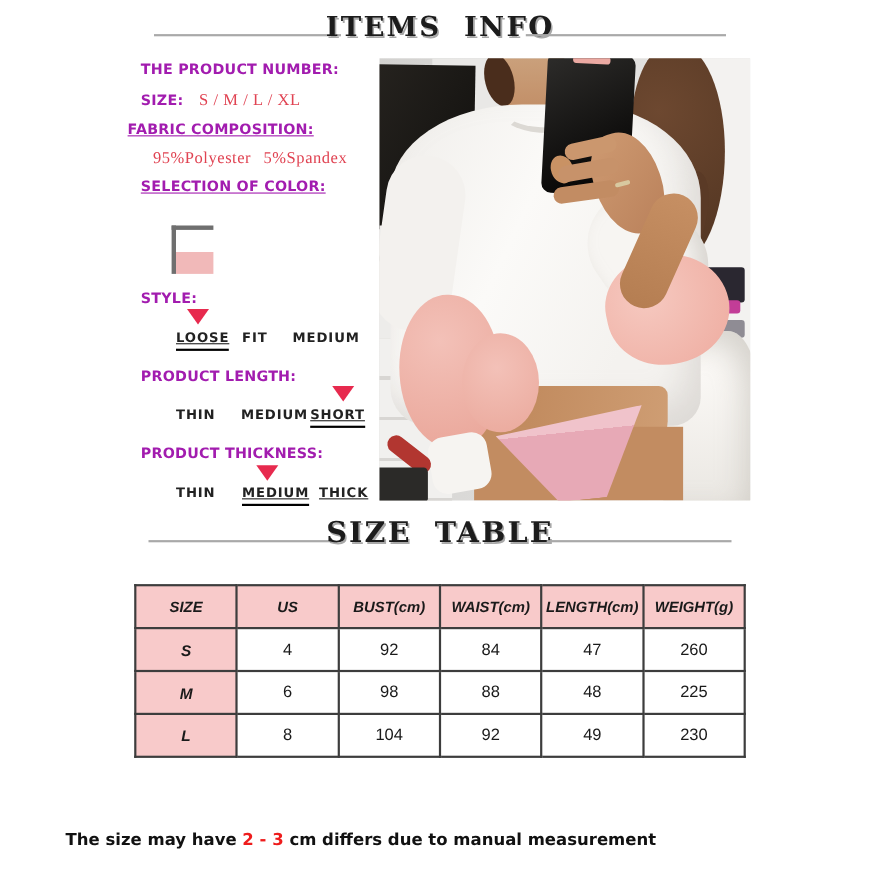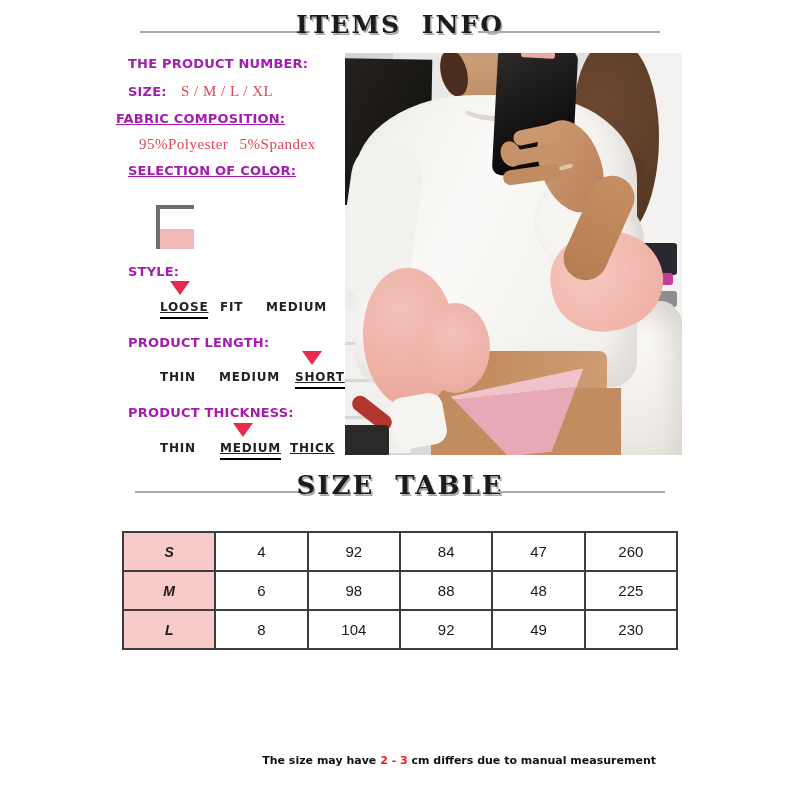--- a/index.html
+++ b/index.html
@@ -32,22 +32,22 @@
   
   table.size{position:absolute;left:122px;top:531px;width:556px;border-collapse:collapse;
     table-layout:fixed;font-family:"Liberation Sans",sans-serif;}
   table.size th,table.size td{border:2px solid #3d3d3d;height:37px;text-align:center;
     vertical-align:middle;padding:0;}
   table.size th{background:#f8caca;font-style:italic;font-weight:700;font-size:13.5px;color:#1a1a1a;}
   table.size td{font-size:15px;color:#1a1a1a;background:#ffffff;}
   table.size td.size-col{background:#f8caca;font-style:italic;font-weight:700;font-size:14px;}
 
   
-  .note{position:absolute;left:0;top:754px;width:656px;text-align:right;
-    font-size:11px;font-weight:600;color:#111;}
+  .note{position:absolute;left:0;top:754px;width:656px;text-align:center;
+    font-size:15px;font-weight:600;color:#111;}
   .note .red{color:#ee1c1c;}
 </style>
 </head>
 <body>
 
 <div class="hline" style="left:140px;top:31px;width:170px;"></div>
 <div class="big-title" style="top:10px;">ITEMS INFO</div>
 <div class="hline" style="left:478px;top:31px;width:182px;"></div>
 
 <div class="label" style="left:128px;top:56px;">THE PRODUCT NUMBER:</div>
@@ -64,21 +64,21 @@
 <div class="label" style="left:128px;top:264px;">STYLE:</div>
 <div class="tri" style="left:170px;top:281px;"></div>
 <span class="option selected" style="left:160px;top:300px;">LOOSE</span>
 <span class="option" style="left:220px;top:300px;">FIT</span>
 <span class="option" style="left:266px;top:300px;">MEDIUM</span>
 
 <div class="label" style="left:128px;top:335px;">PRODUCT LENGTH:</div>
 <div class="tri" style="left:302px;top:351px;"></div>
 <span class="option" style="left:160px;top:370px;">THIN</span>
 <span class="option" style="left:219px;top:370px;">MEDIUM</span>
-<span class="option selected" style="left:295px;top:370px;">SHORT</span>
+<span class="option selected" style="left:282px;top:370px;">SHORT</span>
 
 <div class="label" style="left:128px;top:405px;">PRODUCT THICKNESS:</div>
 <div class="tri" style="left:233px;top:423px;"></div>
 <span class="option" style="left:160px;top:441px;">THIN</span>
 <span class="option selected" style="left:220px;top:441px;">MEDIUM</span>
 <span class="option" style="left:290px;top:441px;text-decoration:underline;">THICK</span>
 
 <div class="photo" title="Mirror selfie of model in white cropped sweatshirt with pink faux-fur lower sleeves and pink lace briefs, face covered by black phone">
   <div style="left:252px;top:0;width:85px;height:402px;background:#f3f2f0;"></div>
   <div style="left:244px;top:0;width:14px;height:402px;background:#fbfbfa;"></div>
@@ -121,20 +121,28 @@
   <div style="left:4px;top:352px;width:46px;height:16px;background:#b23630;border-radius:8px;transform:rotate(38deg);"></div>
   <div style="left:-8px;top:372px;width:52px;height:32px;background:#2b2a28;border-radius:4px;"></div>
 </div>
 
 <div class="hline" style="left:135px;top:491px;width:167px;"></div>
 <div class="big-title" style="top:470px;font-size:26px;">SIZE TABLE</div>
 <div class="hline" style="left:497px;top:491px;width:168px;"></div>
 
 <table class="size">
   <tbody>
+      <tr>
+    <th>SIZE</th>
+    <th>US</th>
+    <th>BUST(cm)</th>
+    <th>WAIST(cm)</th>
+    <th>LENGTH(cm)</th>
+    <th>WEIGHT(g)</th>
+  </tr>
   <tr>
     <td class="size-col">S</td>
     <td>4</td>
     <td>92</td>
     <td>84</td>
     <td>47</td>
     <td>260</td>
   </tr>
   <tr>
     <td class="size-col">M</td>

